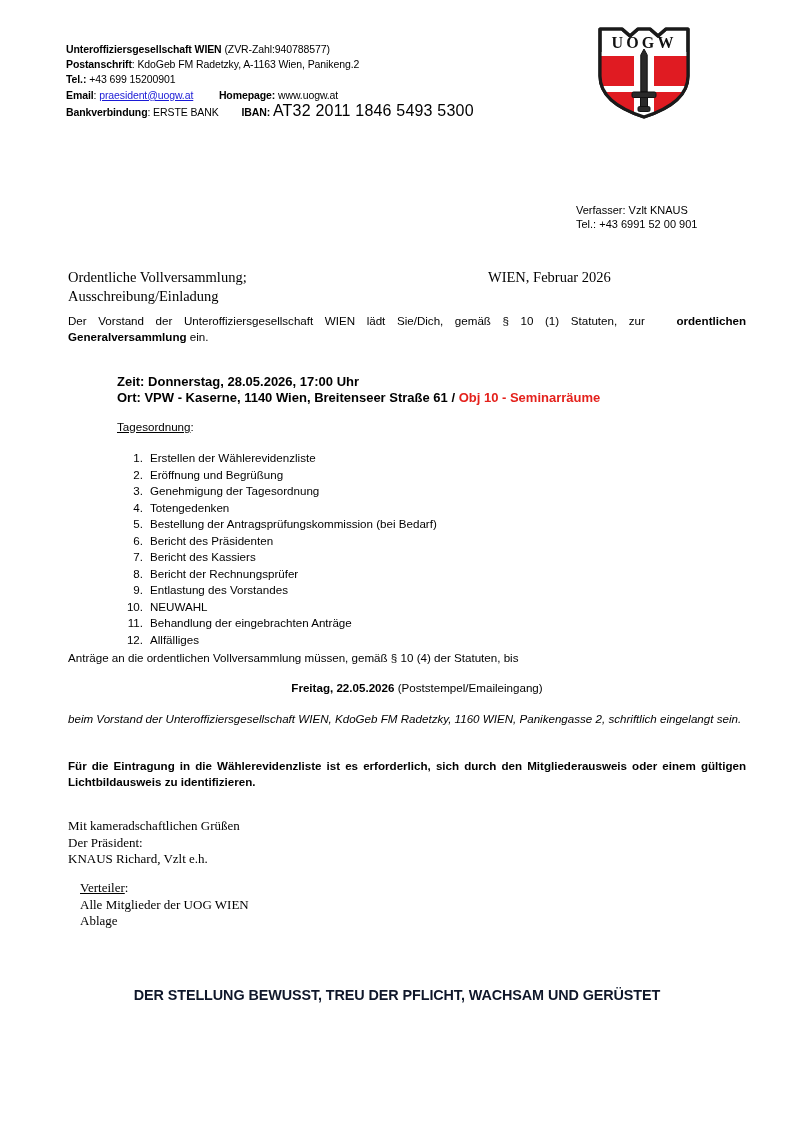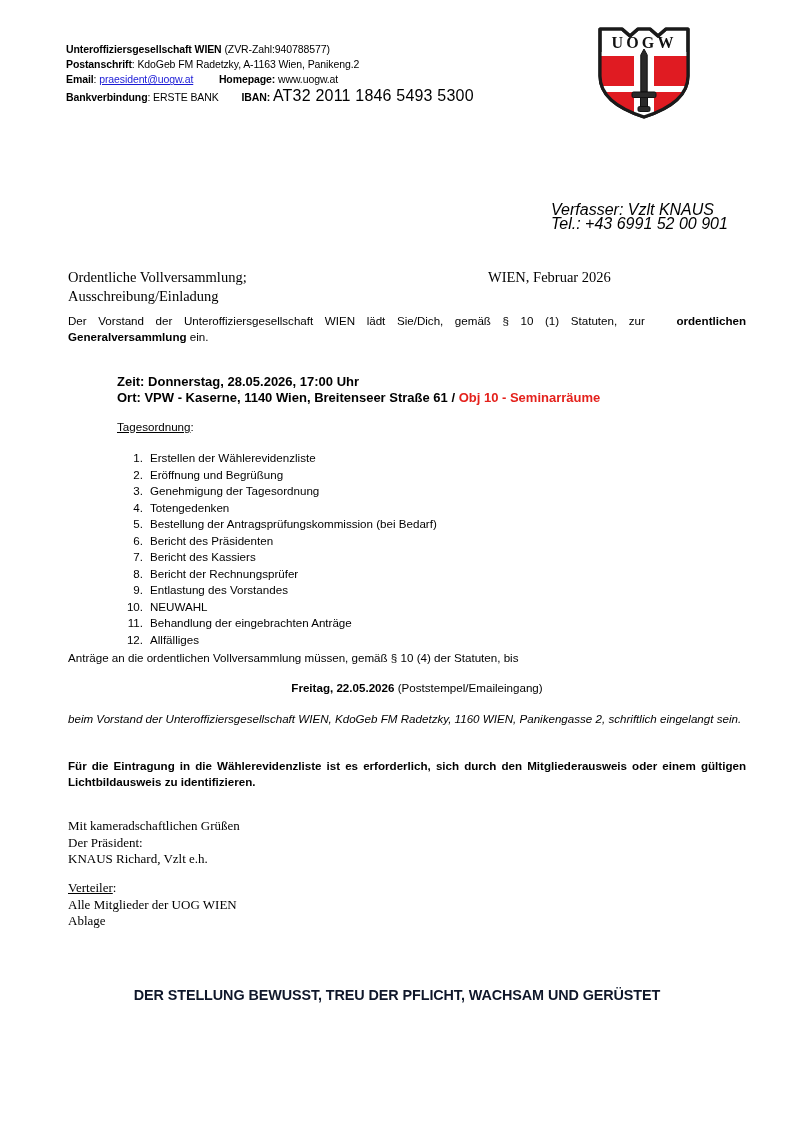--- a/index.html
+++ b/index.html
@@ -46,26 +46,25 @@
     position: absolute;
     left: 592px;
     top: 18px;
     width: 104px;
     height: 104px;
   }
 
   
   #verfasser {
     position: absolute;
-    left: 551px;
+    left: 576px;
     top: 203px;
-    font-size: 16px;
+    font-size: 11px;
     line-height: 14px;
     white-space: nowrap;
-    font-style: italic;
   }
 
   
   #subject-row {
     position: absolute;
     left: 68px;
     top: 260px;
     width: 660px;
     font-family: "Liberation Serif", serif;
     font-size: 14.5px;
@@ -154,21 +153,21 @@
   #closing {
     position: absolute;
     left: 68px;
     top: 818px;
     font-family: "Liberation Serif", serif;
     font-size: 13px;
     line-height: 16.5px;
   }
   #distribution {
     position: absolute;
-    left: 68px;
+    left: 80px;
     top: 880px;
     font-family: "Liberation Serif", serif;
     font-size: 13px;
     line-height: 16.5px;
   }
   #distribution .ul { text-decoration: underline; }
 
   
   #footer-slogan {
     position: absolute;
@@ -184,20 +183,23 @@
 </style>
 </head>
 <body>
 
 <div id="letterhead">
   <div class="line">
     <span class="b">Unteroffiziersgesellschaft WIEN</span><span> (ZVR-Zahl:940788577)</span>
   </div>
   <div class="line">
     <span class="b">Postanschrift</span><span>: KdoGeb FM Radetzky, A-1163 Wien, Panikeng.2</span>
+  </div>
+  <div class="line">
+    <span class="b">Tel.:</span><span> +43 699 15200901</span>
   </div>
   <div class="line">
     <span class="b">Email</span><span>: </span><span id="email-link">praesident@uogw.at</span>&nbsp;&nbsp;<span class="b">Homepage:</span><span> www.uogw.at</span>
   </div>
   <div class="line">
     <span class="b">Bankverbindung</span><span>: ERSTE BANK </span><span class="b">IBAN:</span> <span id="iban-value">AT32 2011 1846 5493 5300</span>
   </div>
 </div>
 
 <div id="logo">

